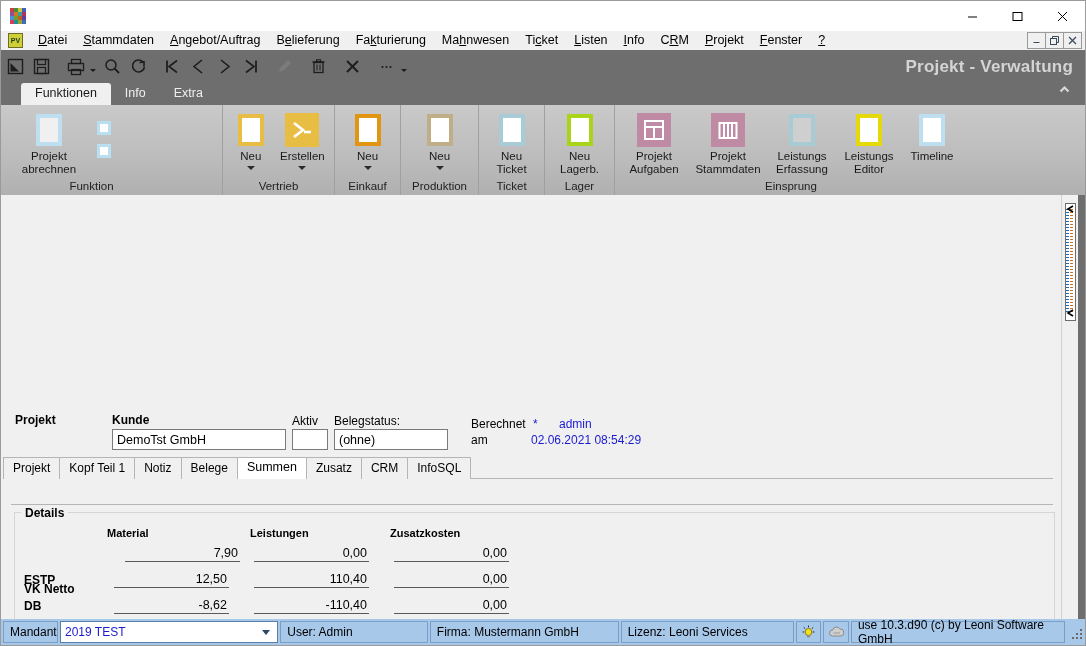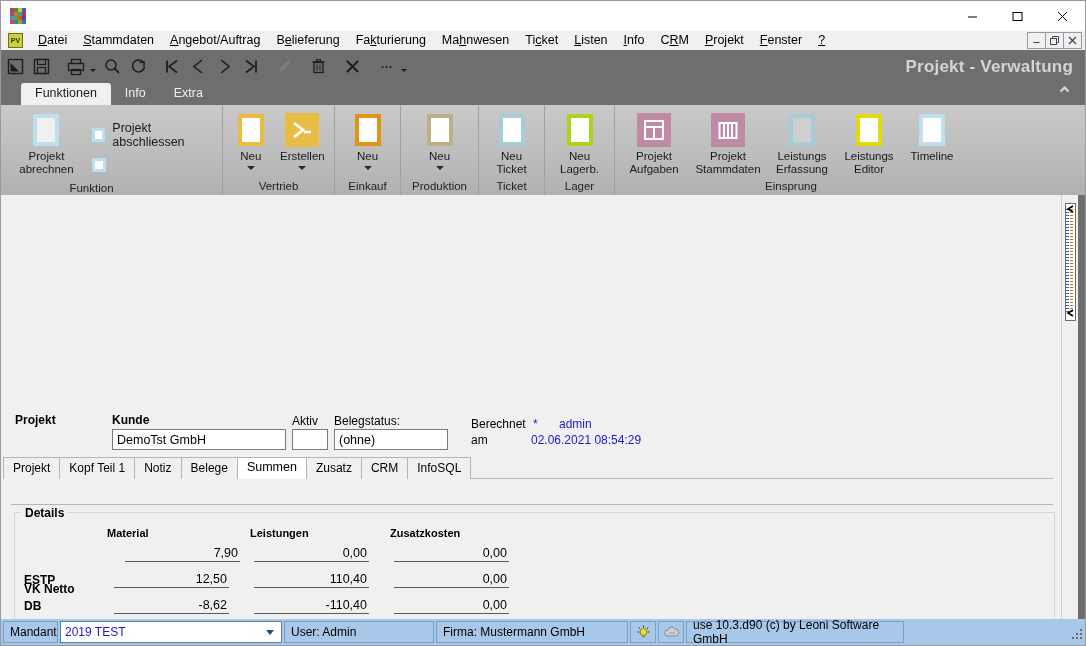--- a/index.html
+++ b/index.html
@@ -341,21 +341,20 @@
             <div class="sq" style="border-color:#bddff0;background:#f0f0f0"></div>
           </div>
           <div class="lbl">
             <span>Projekt</span><br>
             <span>abrechnen</span>
           </div>
         </div>
         <div style="margin-left:12px;margin-top:10px">
           <div class="chk-row">
             <span class="chk"></span>
-            <span class="chk-lbl">Projekt abschliessen</span>
           </div>
           <div class="chk-row">
             <span class="chk"></span>
           </div>
         </div>
       </div>
       <div class="rgroup-title" style="margin-left:-40px">Funktion</div>
     </div>
 
     <div class="rgroup" style="width:112px">
@@ -582,20 +581,21 @@
   </div>
 
   <div class="statusbar">
     <div class="sb-cell" style="width:55px;">Mandant</div>
     <div class="sb-combo">
       <span>2019 TEST</span>
       <span class="cv"></span>
     </div>
     <div class="sb-cell" style="width:150px;">User: Admin</div>
     <div class="sb-cell" style="width:192px;">Firma: Mustermann GmbH</div>
+    <div class="sb-cell" style="width:176px;">Lizenz: Leoni Services</div>
     <div class="sb-icn">
       <svg width="15" height="15" viewBox="0 0 15 15">
         <ellipse cx="7.5" cy="7" rx="3.3" ry="3.6" fill="#f2e01a" stroke="#7a6a00" stroke-width="0.8"></ellipse>
         <rect x="6" y="10.3" width="3" height="2" fill="#8a8a8a"></rect>
         <g stroke="#222" stroke-width="1">
             <line x1="7.5" y1="0.6" x2="7.5" y2="2.3"></line>
             <line x1="1.6" y1="7" x2="3.2" y2="7"></line>
             <line x1="11.8" y1="7" x2="13.4" y2="7"></line>
             <line x1="2.8" y1="2.4" x2="4" y2="3.5"></line>
             <line x1="12.2" y1="2.4" x2="11" y2="3.5"></line>

